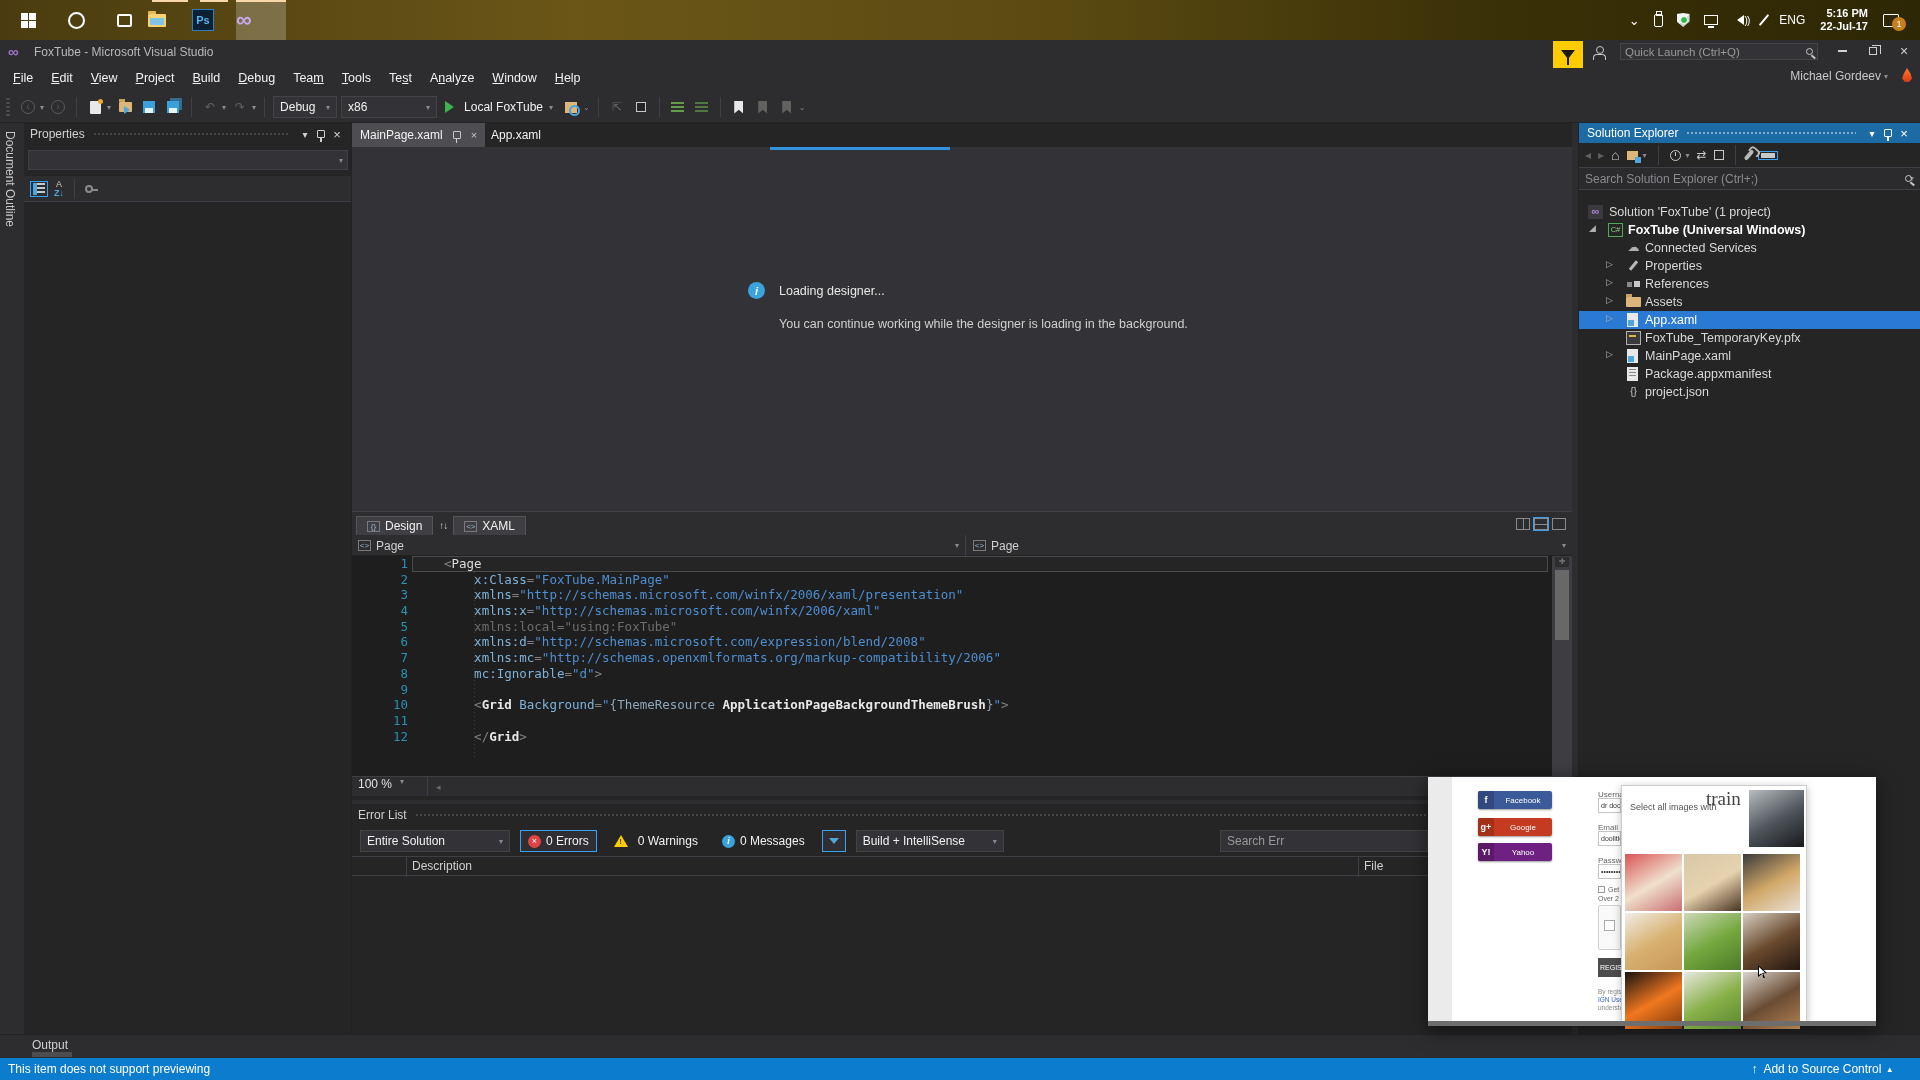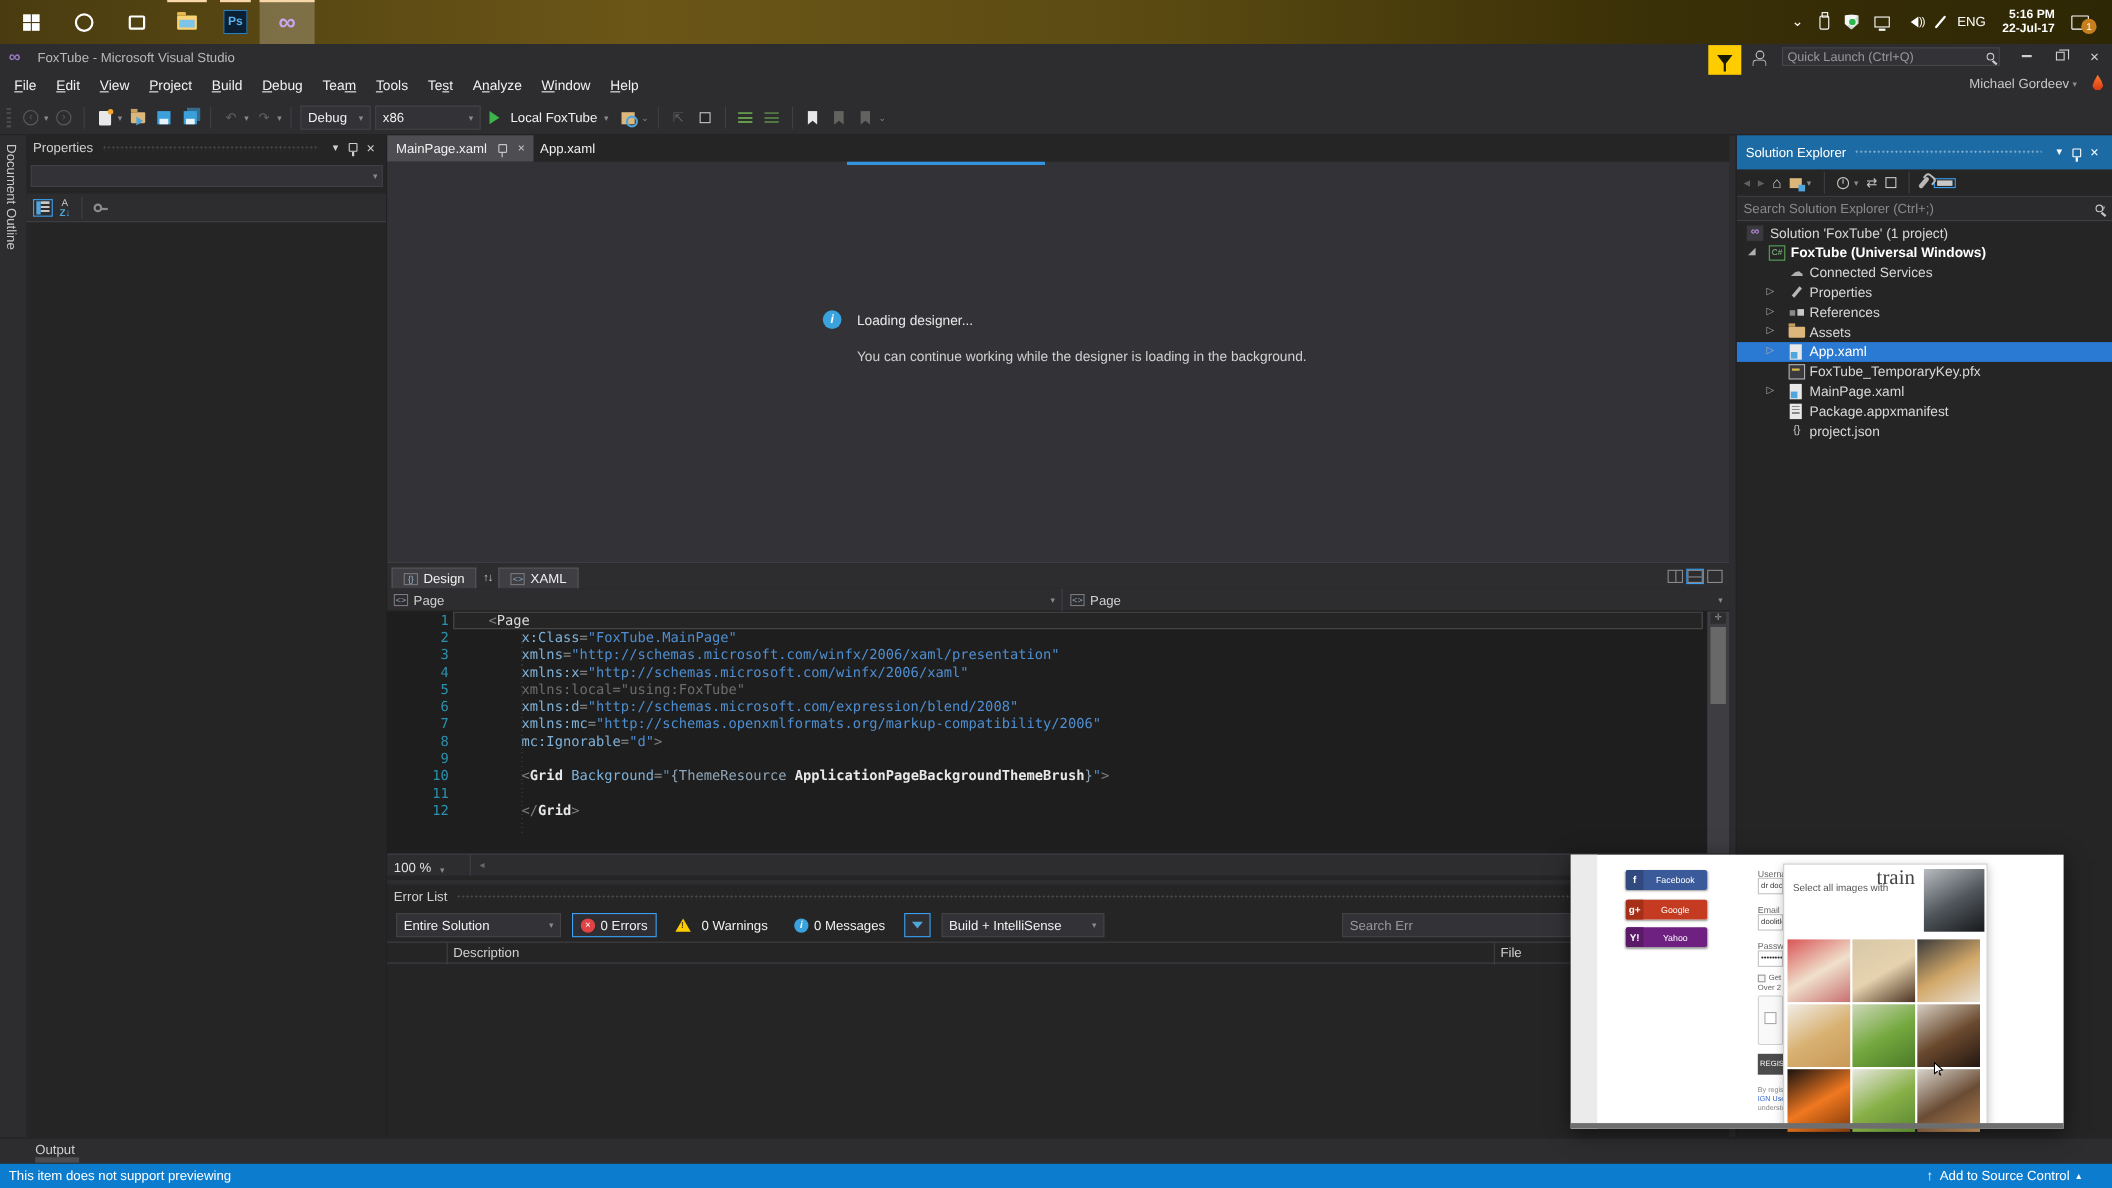--- a/index.html
+++ b/index.html
@@ -9,21 +9,21 @@
 
   
   #taskbar { position:absolute; left:0; top:0; width:1920px; height:40px;
     background:linear-gradient(90deg,#4a3c10,#6b5617 30%,#5a4a12 55%,#3a3007 78%,#2e2705);
     z-index:50; }
   .tb-btn { position:absolute; top:0; height:40px; display:flex; align-items:center; justify-content:center; }
   .win-logo { width:15px; height:15px; display:grid; grid-template-columns:7px 7px; grid-template-rows:7px 7px; gap:1px; }
   .win-logo span { background:#fff; }
   .cortana { width:17px; height:17px; border:2px solid #fff; border-radius:50%; }
   .taskview { width:15px; height:13px; border:2px solid #fff; border-radius:2px; }
-  .tb-tile { position:absolute; top:0; height:40px; width:44px; display:flex; align-items:center; justify-content:center; }
+  .tb-tile { position:absolute; top:0; height:40px; width:44px; display:flex; align-items:center; }
   .tb-tile.active { background:rgba(255,255,255,.22); }
   .tb-indicator { position:absolute; top:0; height:2px; background:#f8d8a8; }
   .folder-glyph { width:18px; height:13px; background:#f8d275; border-radius:1px; position:relative; }
   .folder-glyph:before { content:""; position:absolute; left:0; top:-3px; width:8px; height:3px; background:#e8b94e; border-radius:1px 1px 0 0; }
   .folder-glyph:after { content:""; position:absolute; left:2px; top:4px; right:2px; bottom:2px; background:#7ec3e8; }
   .ps-glyph { width:22px; height:22px; background:#0b2033; border:1px solid #2f7fb8; color:#5ab3f0; font-weight:bold; font-size:11px; display:flex; align-items:center; justify-content:center; }
   .vs-glyph { color:#c9a7ee; font-size:22px; font-weight:bold; line-height:22px; }
   .tray { position:absolute; right:0; top:0; height:40px; display:flex; align-items:center; color:#fff; }
   .tray-item { margin:0 7px; display:flex; align-items:center; justify-content:center; }
   .usb-icon { width:9px; height:13px; border:1.5px solid #fff; border-radius:2px; position:relative; }
@@ -139,21 +139,21 @@
   .lc { position:absolute; left:92px; }
   .cur-line { position:absolute; left:60px; right:24px; top:0; height:15.7px; border:1px solid #4a4a4a; background:rgba(255,255,255,.03); }
   .c-delim{color:#808080} .c-elem{color:#dcdcdc} .c-elemb{color:#e8e8e8;font-weight:bold}
   .c-attr{color:#7fb2d8} .c-val{color:#4f8ed0} .c-dim{color:#6d6d6d} .c-ext{color:#90a6b8} .c-plain{color:#ccc}
   .indent-guide { position:absolute; left:122px; top:449px; width:1px; height:188px;
     background:repeating-linear-gradient(180deg,#404040 0 1px,transparent 1px 4px); }
   #vscroll { position:absolute; right:0; top:433px; width:20px; height:220px; background:#3e3e42; }
   #vscroll .thumb { position:absolute; left:3px; top:14px; width:14px; height:70px; background:#686868; }
   #vscroll .gripbox { position:absolute; left:3px; top:1px; width:14px; height:10px; background:#2d2d30; color:#9a9a9a; font-size:8px; text-align:center; line-height:10px; }
   #zoomrow { position:absolute; left:0; top:653px; width:100%; height:20px; background:#2d2d30; border-top:1px solid #3f3f46; display:flex; align-items:center; }
-  #zoombox { width:76px; height:100%; display:flex; align-items:flex-end; padding:0 6px; border-right:1px solid #3f3f46; color:#e0e0e0; gap:10px; }
+  #zoombox { width:76px; height:100%; display:flex; align-items:flex-start; padding:0 6px; border-right:1px solid #3f3f46; color:#e0e0e0; gap:10px; }
   .hscroll-arrow { color:#6a6a6e; font-size:9px; margin-left:8px; }
 
   
   #errorlist { position:absolute; left:0; top:677px; width:100%; height:234px; background:#252526; border-top:4px solid #2d2d30; }
   #el-header { height:22px; display:flex; align-items:center; padding:0 6px; color:#d0d0d0; }
   #el-toolbar { height:30px; display:flex; align-items:center; gap:10px; padding:0 8px; }
   .el-combo { height:22px; min-width:150px; background:#333337; border:1px solid #434346; display:flex; align-items:center; padding:0 6px; color:#f1f1f1; }
   .el-combo .dd { margin-left:auto; }
   .el-btn { height:22px; display:flex; align-items:center; gap:5px; padding:0 7px; color:#f1f1f1; }
   .el-btn.on { border:1px solid #3aa0f3; background:#2f2f33; }
@@ -162,21 +162,21 @@
   .warn-ic span { position:absolute; left:-1.5px; top:2px; color:#5a4500; font-size:8px; font-weight:bold; }
   .info-ic { width:13px; height:13px; border-radius:50%; background:#3aa3dd; color:#fff; font-size:9px; font-style:italic; font-weight:bold; display:flex; align-items:center; justify-content:center; }
   .filter-box { width:24px; height:22px; border:1px solid #3aa0f3; background:#2f2f33; display:flex; align-items:center; justify-content:center; }
   .filter-box .funnel2 { width:0; height:0; border-left:5px solid transparent; border-right:5px solid transparent; border-top:6px solid #4ea6dc; }
   #el-search { position:absolute; right:144px; top:26px; width:208px; height:22px; background:#333337; border:1px solid #434346; color:#999; display:flex; align-items:center; padding:0 6px; overflow:hidden; white-space:nowrap; }
   #el-cols { position:relative; height:20px; border-top:1px solid #3f3f46; border-bottom:1px solid #3f3f46; color:#d0d0d0; }
   .colsep { position:absolute; top:0; width:1px; height:20px; background:#3f3f46; }
 
   
   #solexp { position:absolute; right:0; top:0; width:342px; height:100%; background:#252526; border-left:1px solid #222224; }
-  #se-title { height:31px; background:#1c6ba5; display:flex; align-items:center; padding:0 8px; color:#fff; }
+  #se-title { height:20px; background:#1c6ba5; display:flex; align-items:center; padding:0 8px; color:#fff; }
   #se-title .dots { background-image:radial-gradient(circle,rgba(255,255,255,.45) 1px,transparent 1px); }
   #se-title .hicon { color:#fff; }
   #se-title .pin-ic { border-color:#fff; } #se-title .pin-ic:after { background:#fff; }
   #se-toolbar { height:25px; display:flex; align-items:center; padding:0 6px; gap:7px; border-bottom:1px solid #3f3f46; }
   .se-ic { color:#c8c8c8; font-size:12px; }
   .se-ic.dim { color:#5f5f63; }
   .sync-ic { width:11px; height:9px; background:#dcb67a; position:relative; }
   .sync-ic:after { content:""; position:absolute; right:-3px; bottom:-3px; width:6px; height:6px; background:#4ea6dc; }
   .clock-ic { width:11px; height:11px; border:1.5px solid #c8c8c8; border-radius:50%; position:relative; }
   .clock-ic:after { content:""; position:absolute; left:4px; top:1px; width:1.5px; height:4px; background:#c8c8c8; }

